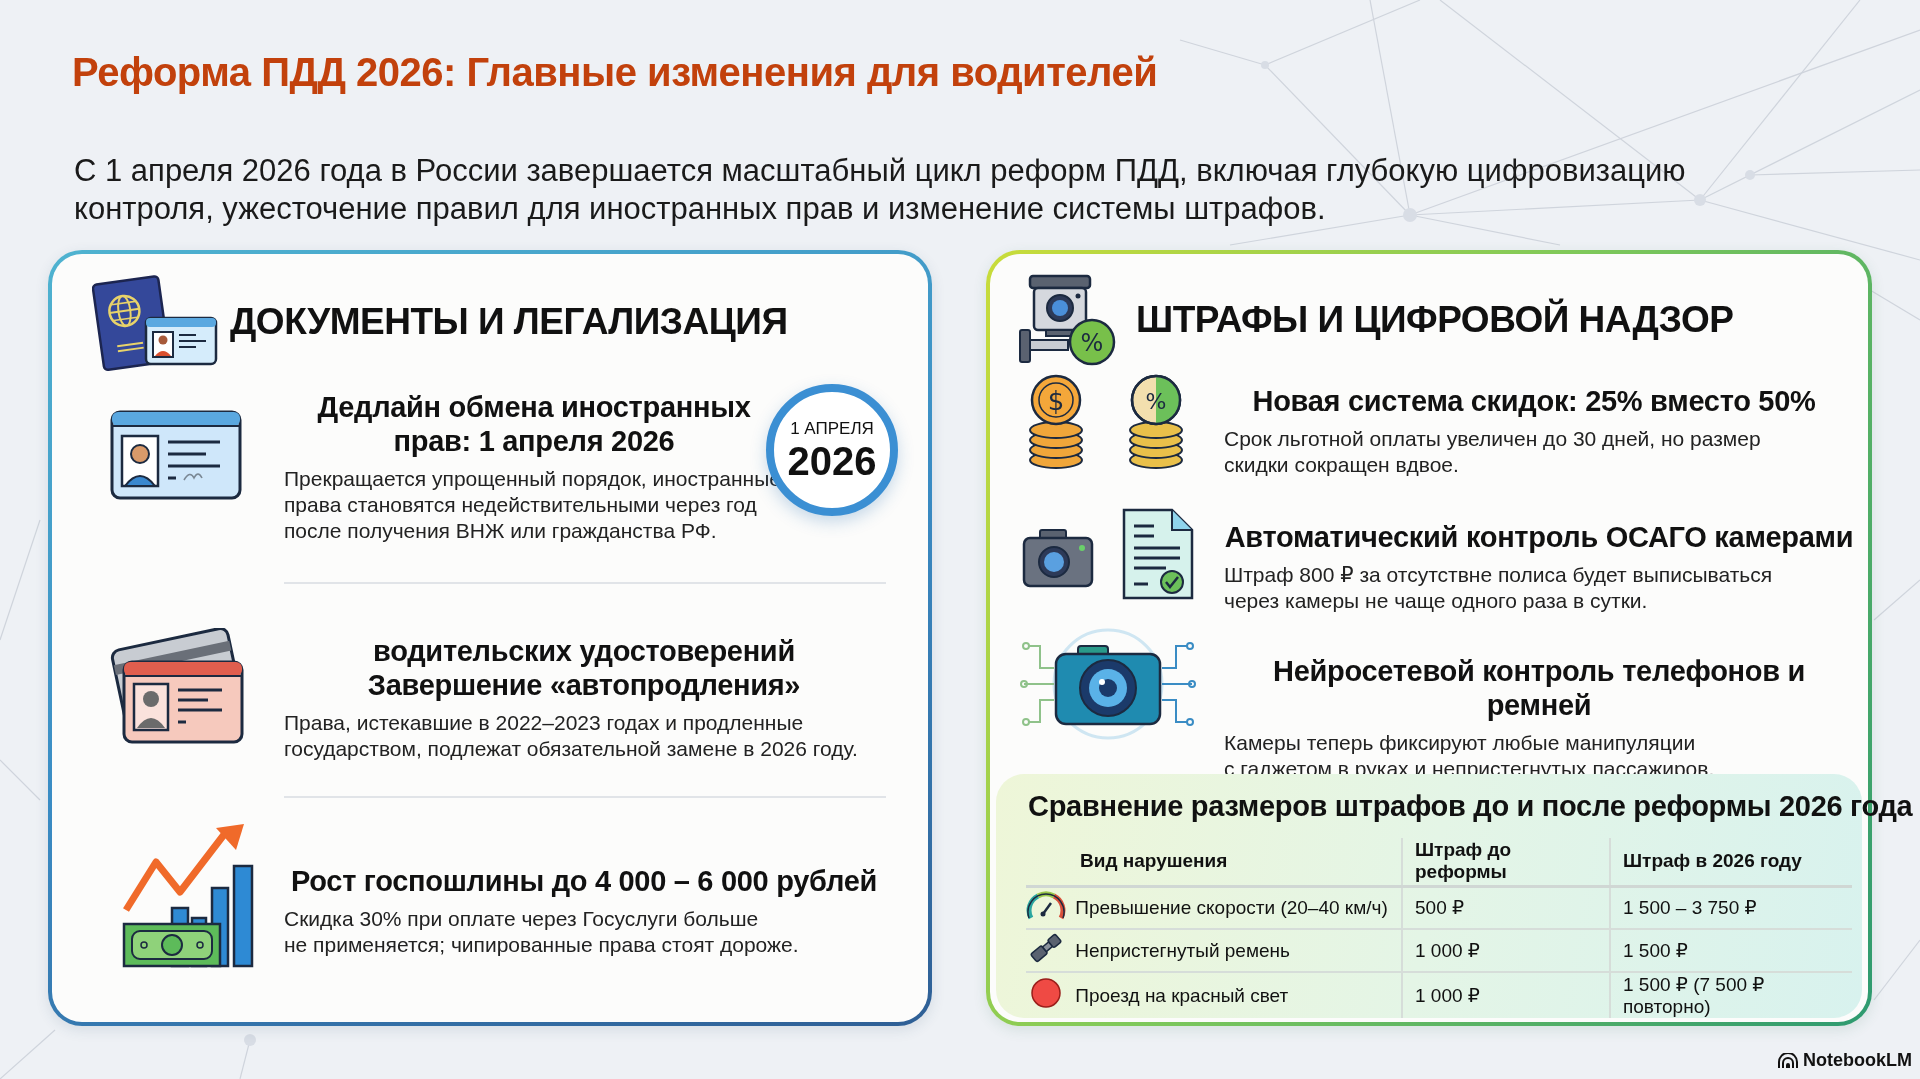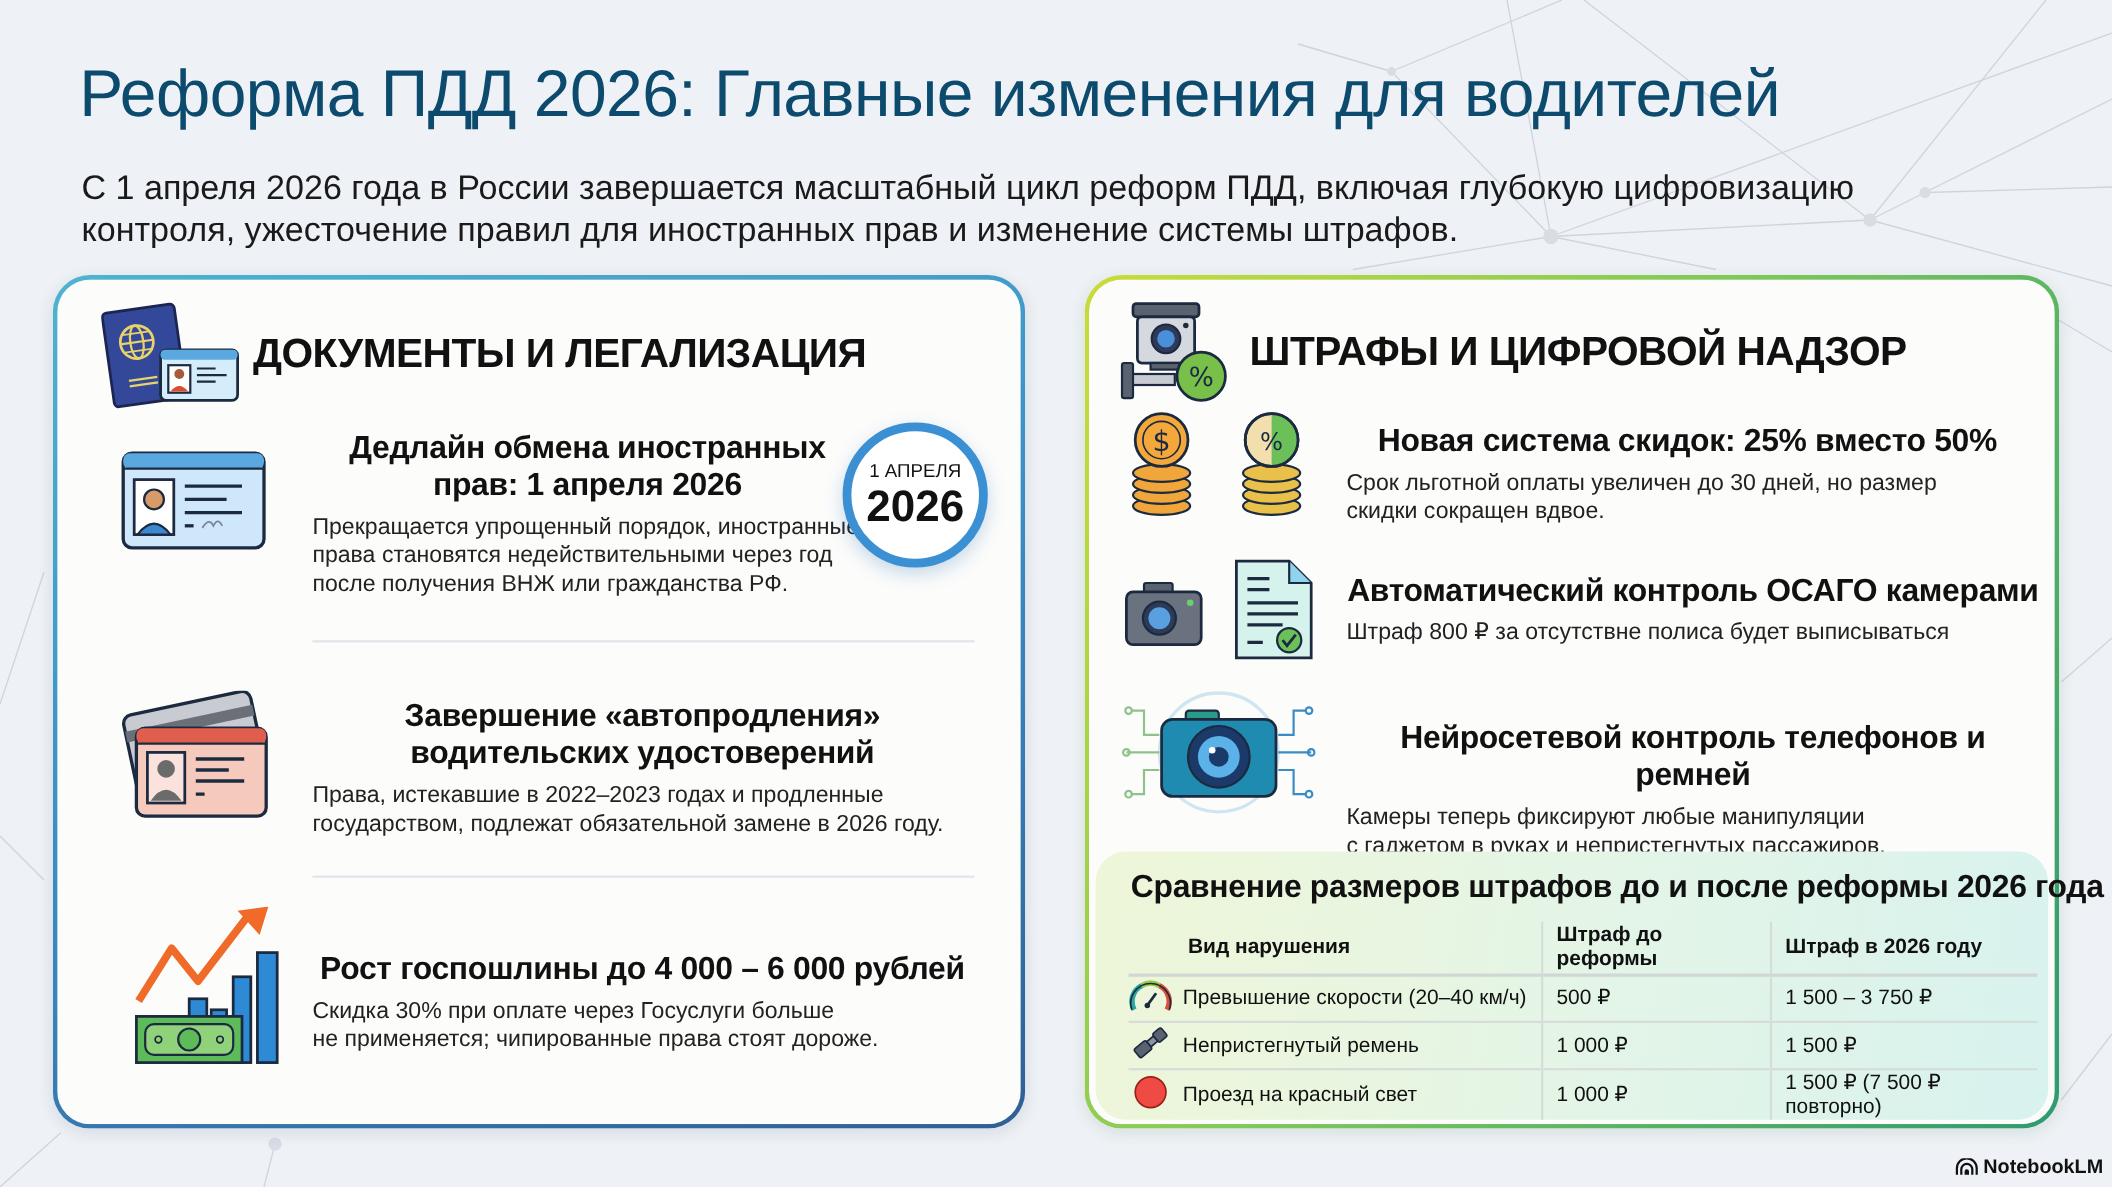--- a/index.html
+++ b/index.html
@@ -6,22 +6,22 @@
   html, body { width: 1920px; height: 1079px; overflow: hidden; }
   body {
     background: #eef1f5;
     font-family: "Liberation Sans", "DejaVu Sans", sans-serif;
     color: #111;
     position: relative;
   }
   .bg-net { position: absolute; inset: 0; z-index: 0; pointer-events: none; }
   .page-title {
     position: absolute; left: 72px; top: 50px;
-    font-size: 60px; font-weight: 400; letter-spacing: -0.5px;
-    color: #0c4a6e; z-index: 1; white-space: nowrap;
+    font-size: 40px; font-weight: 700; letter-spacing: -0.5px;
+    color: #c2410c; z-index: 1; white-space: nowrap;
   }
   .page-subtitle {
     position: absolute; left: 74px; top: 136px; width: 1700px;
     font-size: 31px; line-height: 38px; color: #1a1a1a; z-index: 1; margin-top: 16px;
   }
   .panel {
     position: absolute; top: 250px; height: 776px; border-radius: 34px;
     background: #fdfdfc; z-index: 1;
   }
   .panel-left {
@@ -206,22 +206,22 @@
         <circle cx="41" cy="71" r="8" fill="#6b6b6b"></circle>
         <path d="M27 100 Q41 80 55 100 Z" fill="#6b6b6b"></path>
         <line x1="68" y1="62" x2="112" y2="62" stroke="#1c2a40" stroke-width="3"></line>
         <line x1="68" y1="72" x2="98" y2="72" stroke="#1c2a40" stroke-width="3"></line>
         <line x1="68" y1="82" x2="112" y2="82" stroke="#1c2a40" stroke-width="3"></line>
         <line x1="68" y1="94" x2="76" y2="94" stroke="#1c2a40" stroke-width="3"></line>
       </svg>
     </div>
     <div style="position:absolute; left:232px; top:0; width:600px;">
       <div class="item-title">
+        <div>водительских удостоверений</div>
         <div>Завершение «автопродления»</div>
-        <div>водительских удостоверений</div>
       </div>
       <div class="item-desc">
         <div>Права, истекавшие в 2022–2023 годах и продленные</div>
         <div>государством, подлежат обязательной замене в 2026 году.</div>
       </div>
     </div>
   </div>
 
   <div class="divider" style="top:542px;"></div>
 
@@ -324,20 +324,21 @@
         <line x1="14" y1="62" x2="46" y2="62" stroke="#1c2a40" stroke-width="3"></line>
         <line x1="14" y1="78" x2="28" y2="78" stroke="#1c2a40" stroke-width="3"></line>
         <circle cx="52" cy="76" r="11" fill="#6cc05a" stroke="#1c2a40" stroke-width="2"></circle>
         <polyline points="46,76 50,81 58,71" fill="none" stroke="#1c2a40" stroke-width="2.5"></polyline>
       </svg>
     </div>
     <div style="position:absolute; left:234px; top:0; width:630px;">
       <div class="item-title">Автоматический контроль ОСАГО камерами</div>
       <div class="item-desc">
         <div>Штраф 800 ₽ за отсутствне полиса будет выписываться</div>
+        <div>через камеры не чаще одного раза в сутки.</div>
       </div>
     </div>
   </div>
 
   <div class="item" style="left:0; top:400px;">
     <div class="ico" style="left:30px; top:-26px;">
       <svg width="176" height="112" viewBox="0 0 176 112">
         <circle cx="88" cy="56" r="54" fill="none" stroke="#cfe6f2" stroke-width="3"></circle>
         <g stroke="#8fc28a" stroke-width="2" fill="none">
           <polyline points="8,18 20,18 20,40 34,40"></polyline>

